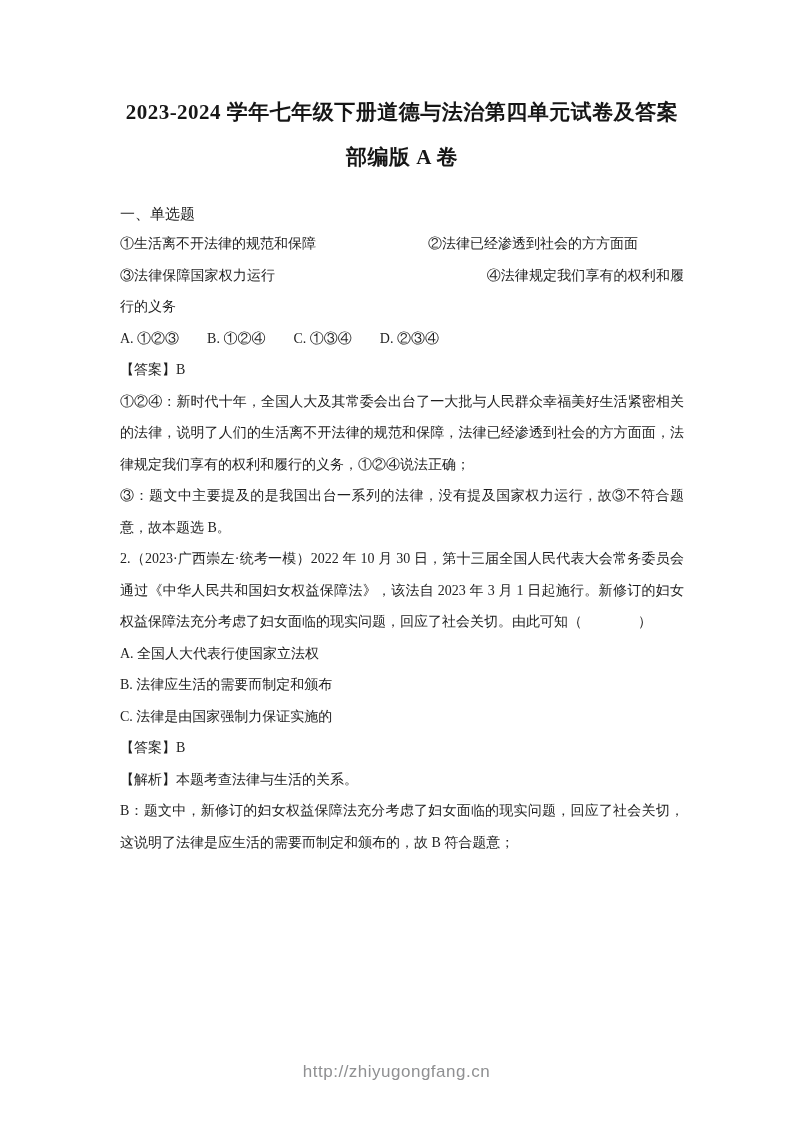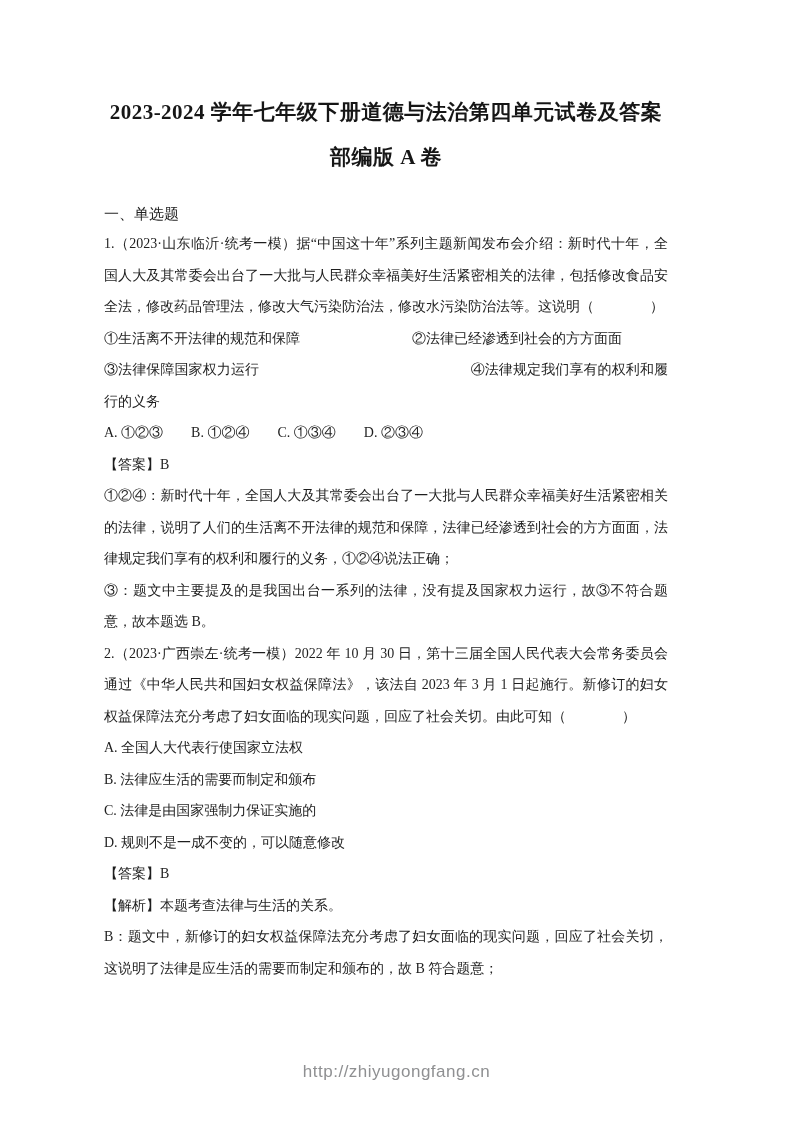--- a/index.html
+++ b/index.html
@@ -11,21 +11,21 @@
     position: relative;
     width: 793px;
     height: 1122px;
     background: #ffffff;
     overflow: hidden;
     font-family: "Liberation Serif", "DejaVu Serif", serif;
     color: #1e1e1e;
   }
   .content {
     position: absolute;
-    left: 104px;
+    left: 120px;
     top: 90px;
     width: 564px;
   }
   .title-line {
     font-size: 21px;
     font-weight: 600;
     line-height: 45px;
     text-align: center;
     letter-spacing: 0.5px;
     color: #161616;
@@ -63,35 +63,33 @@
   <div class="content">
 
     <div>
       <div class="title-line">2023-2024 学年七年级下册道德与法治第四单元试卷及答案</div>
       <div class="title-line">部编版 A 卷</div>
     </div>
 
     <div class="section-heading">一、单选题</div>
 
     <div>
-      <div class="para">1.（2023·山东临沂·统考一模）据“中国这十年”系列主题新闻发布会介绍：新时代十年，全国人大及其常委会出台了一大批与人民群众幸福美好生活紧密相关的法律，包括修改食品安全法，修改药品管理法，修改大气污染防治法，修改水污染防治法等。这说明（　　　　）</div>
       <div class="para">①生活离不开法律的规范和保障　　　　　　　　②法律已经渗透到社会的方方面面</div>
       <div class="para">③法律保障国家权力运行　　　　　　　　　　　　　　　④法律规定我们享有的权利和履行的义务</div>
       <div class="para">A. ①②③　　B. ①②④　　C. ①③④　　D. ②③④</div>
       <div class="para">【答案】B</div>
       <div class="para">①②④：新时代十年，全国人大及其常委会出台了一大批与人民群众幸福美好生活紧密相关的法律，说明了人们的生活离不开法律的规范和保障，法律已经渗透到社会的方方面面，法律规定我们享有的权利和履行的义务，①②④说法正确；</div>
       <div class="para">③：题文中主要提及的是我国出台一系列的法律，没有提及国家权力运行，故③不符合题意，故本题选 B。</div>
     </div>
 
     <div>
       <div class="para">2.（2023·广西崇左·统考一模）2022 年 10 月 30 日，第十三届全国人民代表大会常务委员会通过《中华人民共和国妇女权益保障法》，该法自 2023 年 3 月 1 日起施行。新修订的妇女权益保障法充分考虑了妇女面临的现实问题，回应了社会关切。由此可知（　　　　）</div>
       <div class="para">A. 全国人大代表行使国家立法权</div>
       <div class="para">B. 法律应生活的需要而制定和颁布</div>
       <div class="para">C. 法律是由国家强制力保证实施的</div>
-      <div class="para">D. 规则不是一成不变的，可以随意修改</div>
       <div class="para">【答案】B</div>
       <div class="para">【解析】本题考查法律与生活的关系。</div>
       <div class="para">B：题文中，新修订的妇女权益保障法充分考虑了妇女面临的现实问题，回应了社会关切，这说明了法律是应生活的需要而制定和颁布的，故 B 符合题意；</div>
     </div>
 
   </div>
 
   <div class="footer-url">http://zhiyugongfang.cn</div>
 </div>
 

